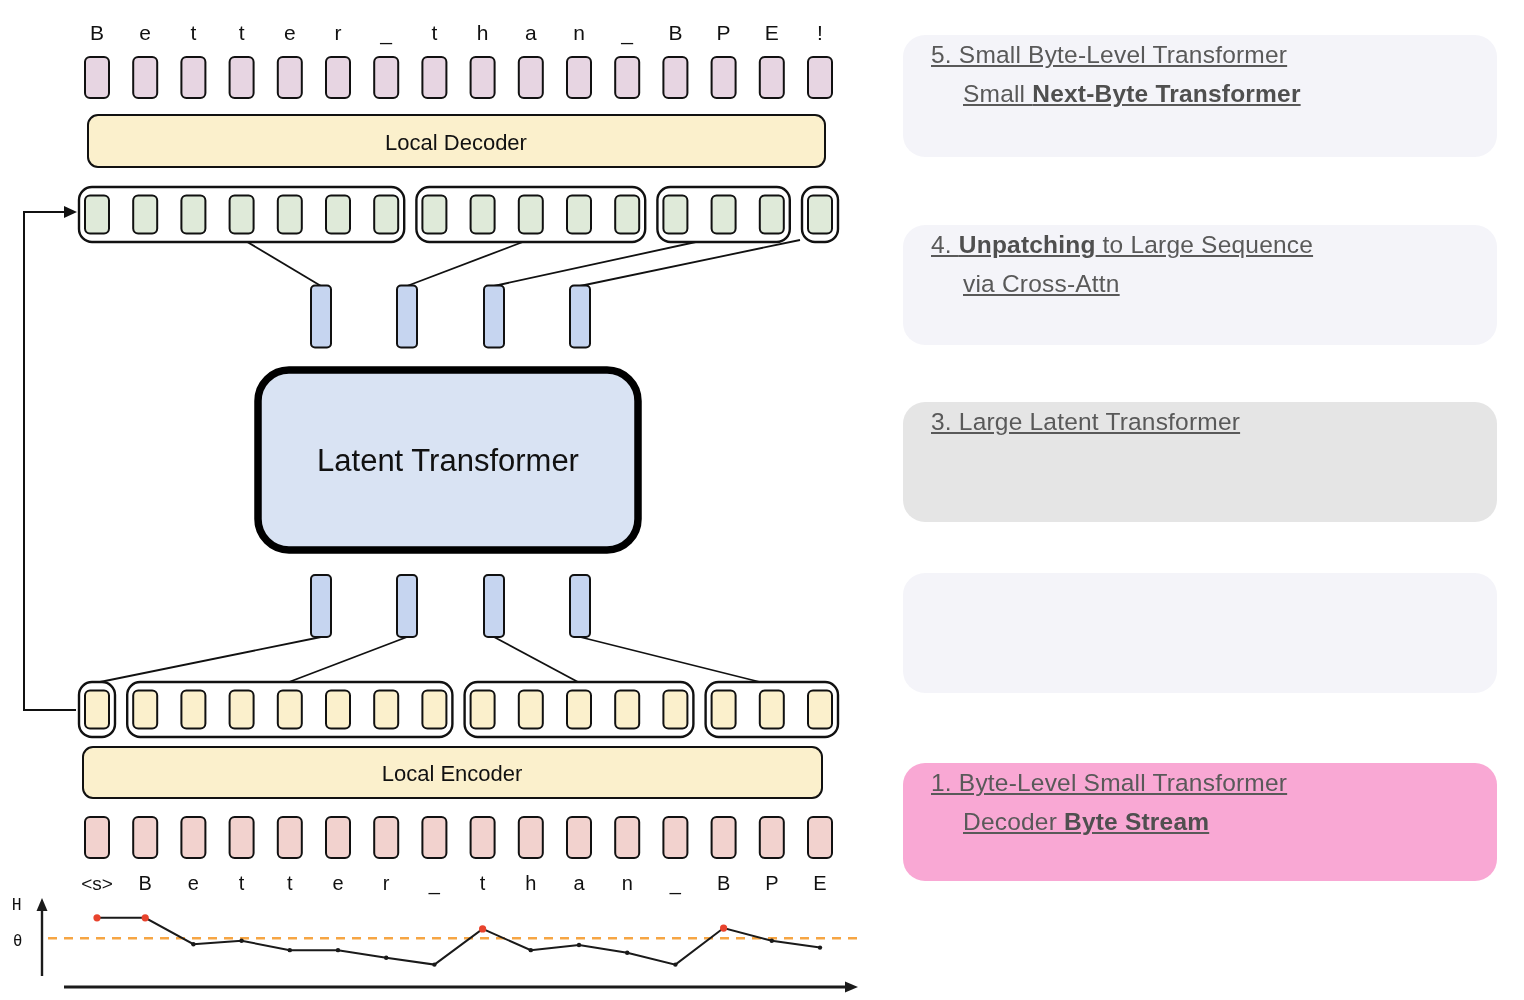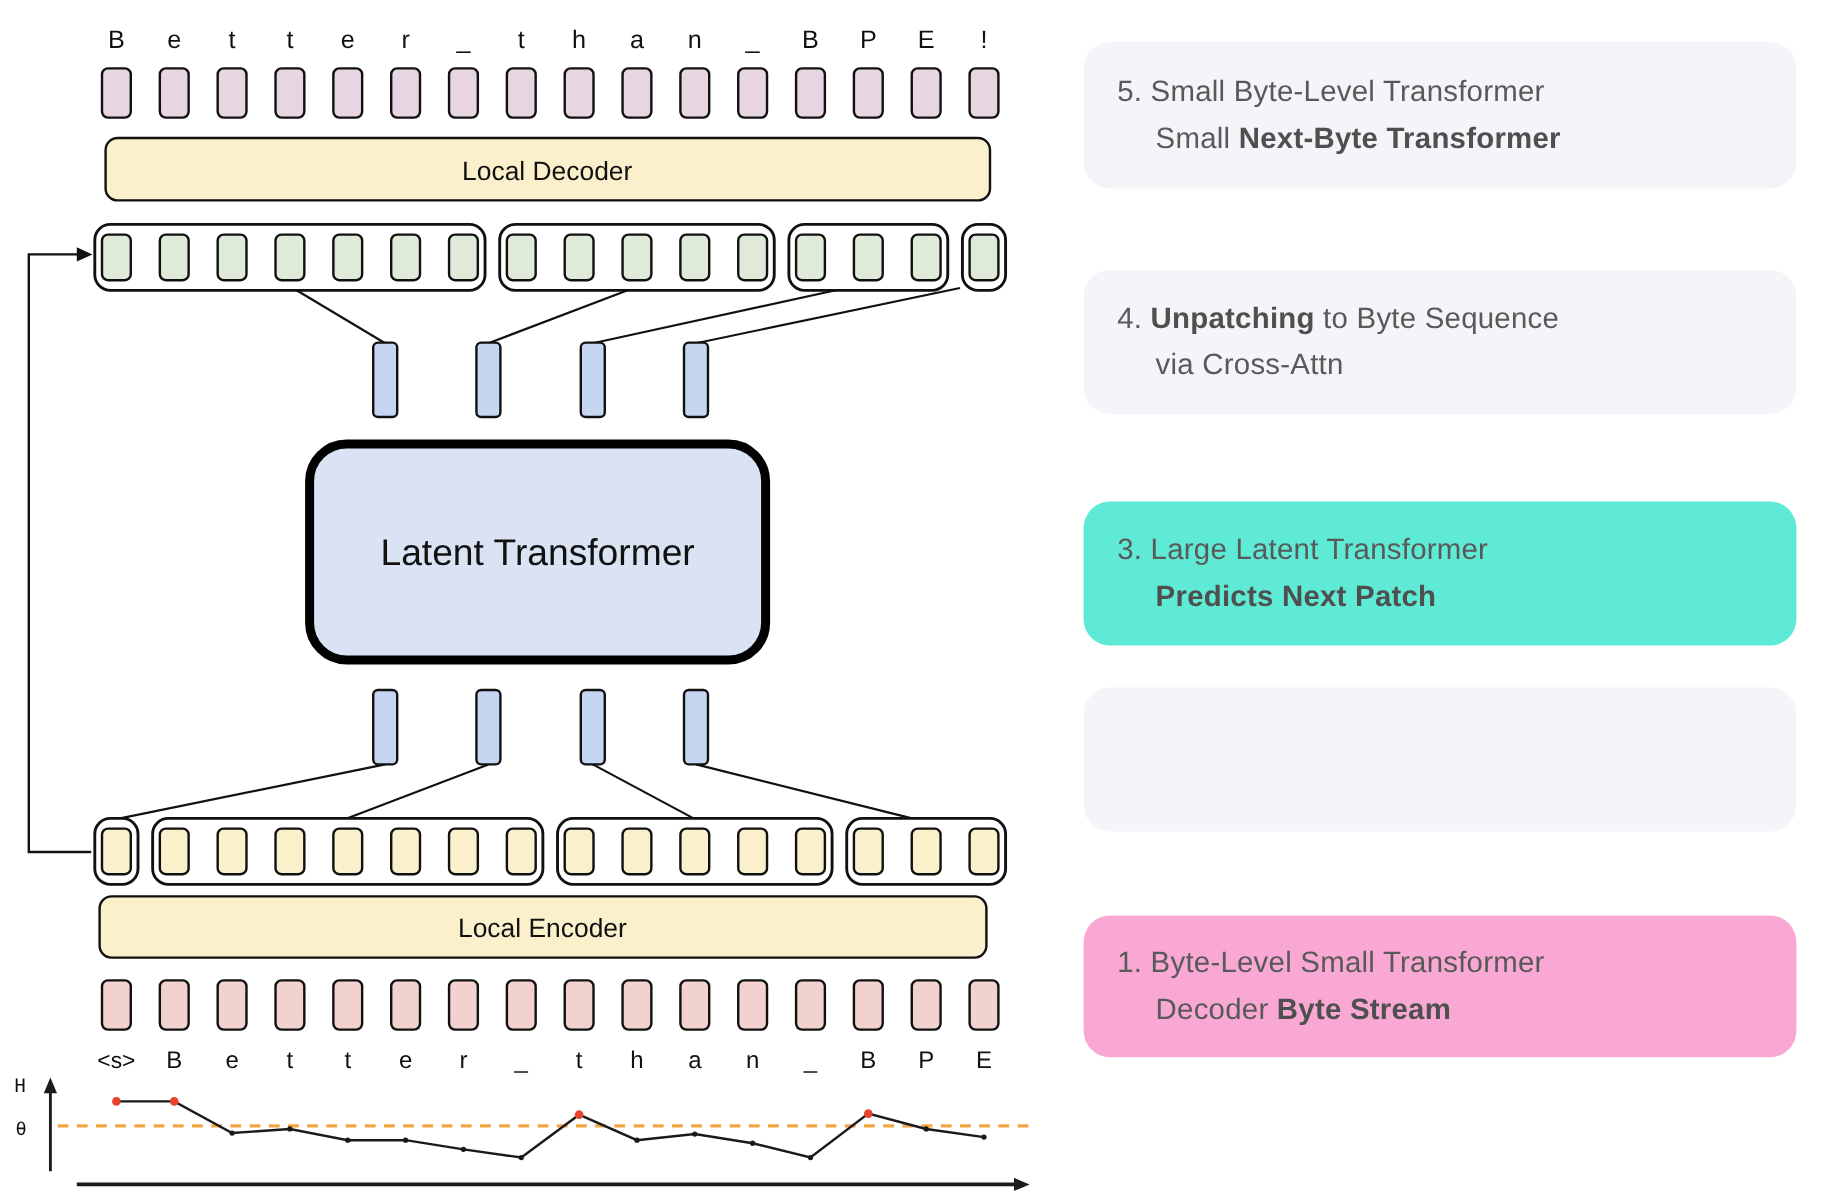--- a/index.html
+++ b/index.html
@@ -1,22 +1,22 @@
 <!DOCTYPE html>
 <html><head>
 <meta charset="utf-8">
 <style>
   html,body{margin:0;padding:0;background:#ffffff;}
   .stage{position:relative;width:1524px;height:1000px;background:#ffffff;overflow:hidden;
          font-family:"Liberation Sans",sans-serif;}
   #diagram{position:absolute;left:0;top:0;}
   .panel{position:absolute;left:903px;width:594px;border-radius:22px;
-         display:flex;flex-direction:column;justify-content:center;
+         display:flex;flex-direction:column;justify-content:flex-start;
          padding:0 28px;box-sizing:border-box;
-         font-size:24.5px;color:#595959;letter-spacing:.2px;}
+         font-size:24.5px;color:#595959;letter-spacing:.2px;text-decoration:underline;}
   .panel .line{line-height:39px;white-space:nowrap;}
   .panel .line.indent{padding-left:32px;}
   .panel b{font-weight:700;color:#4f4f4f;}
   text{font-family:"Liberation Sans",sans-serif;}
   .mono{font-family:"DejaVu Sans Mono",monospace;}
 </style>
 </head>
 <body>
 
 <div class="stage">
@@ -175,26 +175,25 @@
         <circle cx="771.8000000000001" cy="940.8" r="2.2" fill="#1a1a1a"></circle>
         <circle cx="820" cy="947.6" r="2.2" fill="#1a1a1a"></circle>
       </g>
     </svg>
   <div id="panels">
       <div class="panel" style="top: 35px; height: 122px; background: rgb(244, 244, 249);">
         <div class="line"><span>5. Small Byte-Level Transformer</span></div>
         <div class="line indent"><span>Small </span><b>Next-Byte Transformer</b></div>
       </div>
       <div class="panel" style="top: 225px; height: 120px; background: rgb(244, 244, 249);">
-        <div class="line"><span>4. </span><b>Unpatching</b><span> to Byte Sequence</span></div>
+        <div class="line"><span>4. </span><b>Unpatching</b><span> to Large Sequence</span></div>
         <div class="line indent"><span>via Cross-Attn</span></div>
       </div>
-      <div class="panel" style="top: 418px; height: 120px; background: #5eead4;">
+      <div class="panel" style="top: 402px; height: 120px; background: #e5e5e5;">
         <div class="line"><span>3. Large Latent Transformer</span></div>
-        <div class="line indent"><b>Predicts Next Patch</b></div>
       </div>
       <div class="panel" style="top: 573px; height: 120px; background: rgb(244, 244, 249);">
       </div>
       <div class="panel" style="top: 763px; height: 118px; background: #f9a8d4;">
         <div class="line"><span>1. Byte-Level Small Transformer</span></div>
         <div class="line indent"><span>Decoder </span><b>Byte Stream</b></div>
       </div>
     </div>
 </div>
 

